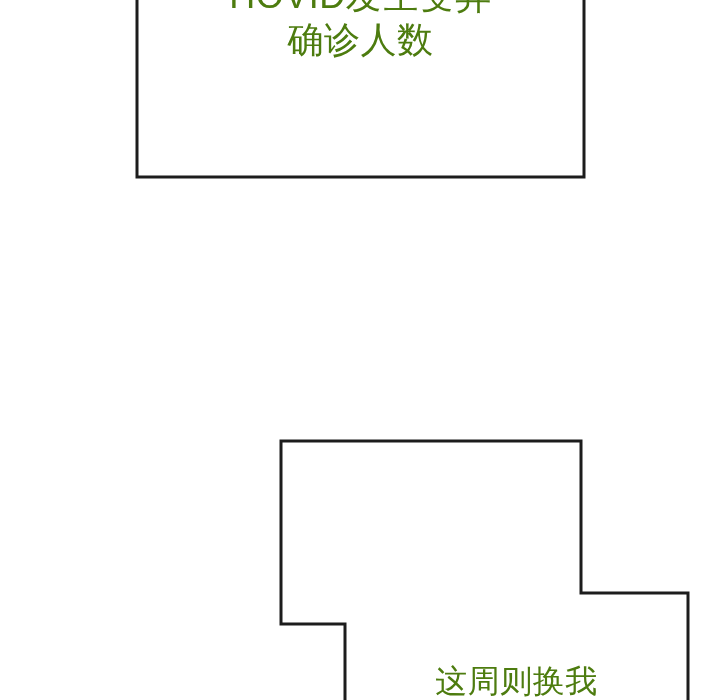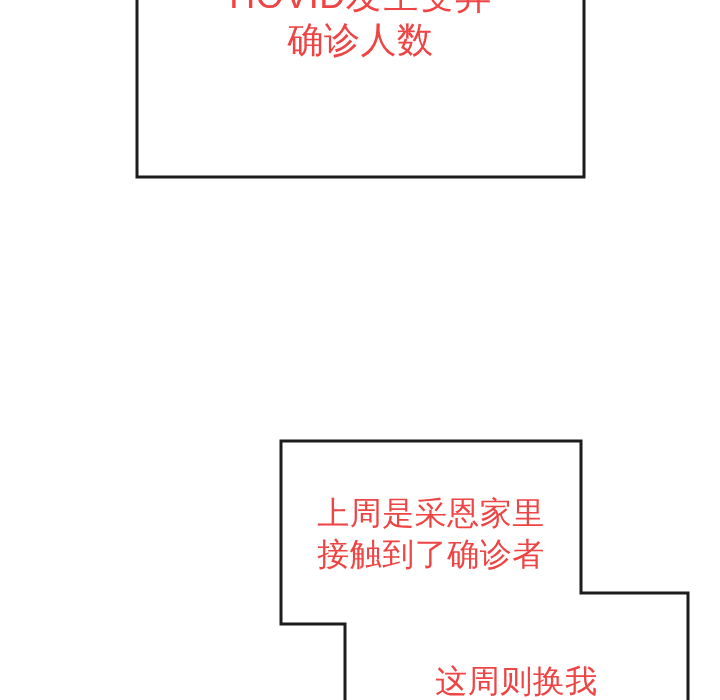--- a/index.html
+++ b/index.html
@@ -7,21 +7,21 @@
     padding: 0;
     background: #ffffff;
   }
   .page {
     position: relative;
     width: 720px;
     height: 700px;
     background: #ffffff;
     overflow: hidden;
     font-family: "Liberation Sans", sans-serif;
-    color: #ef4444;
+    color: #4d7c0f;
   }
   .outlines {
     position: absolute;
     left: 0;
     top: 0;
     display: block;
   }
   .outlines path {
     fill: #ffffff;
     stroke: #1c1c1c;
@@ -65,22 +65,18 @@
     <path d="M 137,-40 L 584,-40 L 584,177 L 137,177 Z"></path>
 
     <path d="M 281,441 L 581,441 L 581,593 L 688,593 L 688,712 L 345,712 L 345,624 L 281,624 Z"></path>
   </svg>
 
   <div class="bubble-text bt-top">
     <div>HOVID发生变异</div>
     <div>确诊人数</div>
   </div>
 
-  <div class="bubble-text bt-mid">
-    <div>上周是采恩家里</div>
-    <div>接触到了确诊者</div>
-  </div>
 
   <div class="bubble-text bt-bot">
     <div>这周则换我</div>
   </div>
 
 </div>
 
 </body></html>

